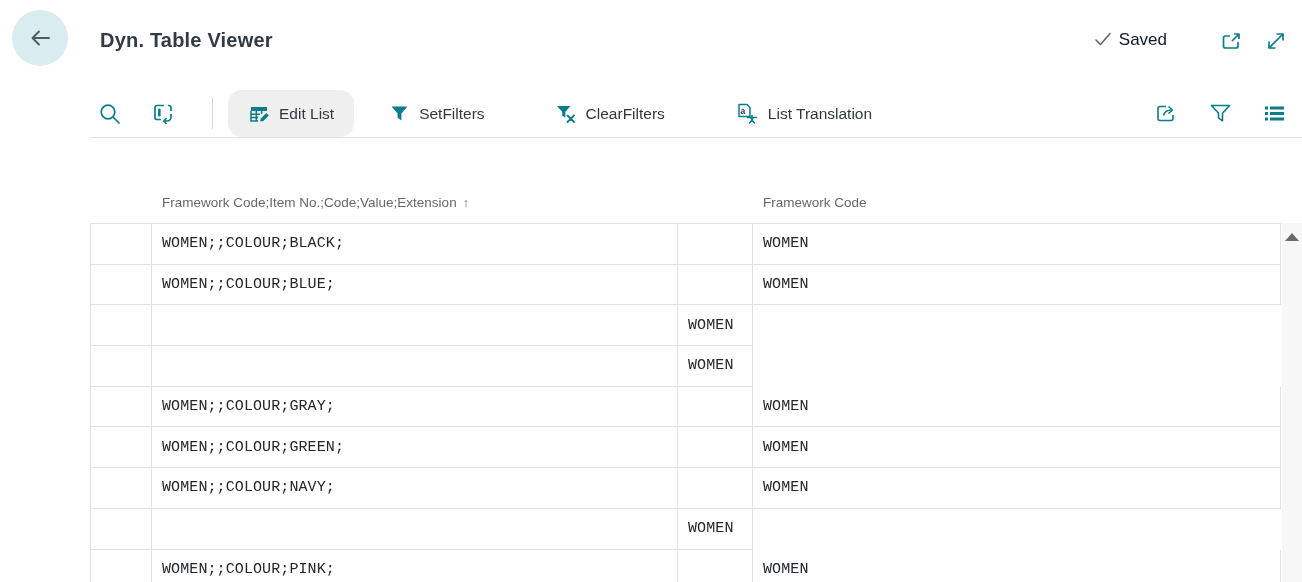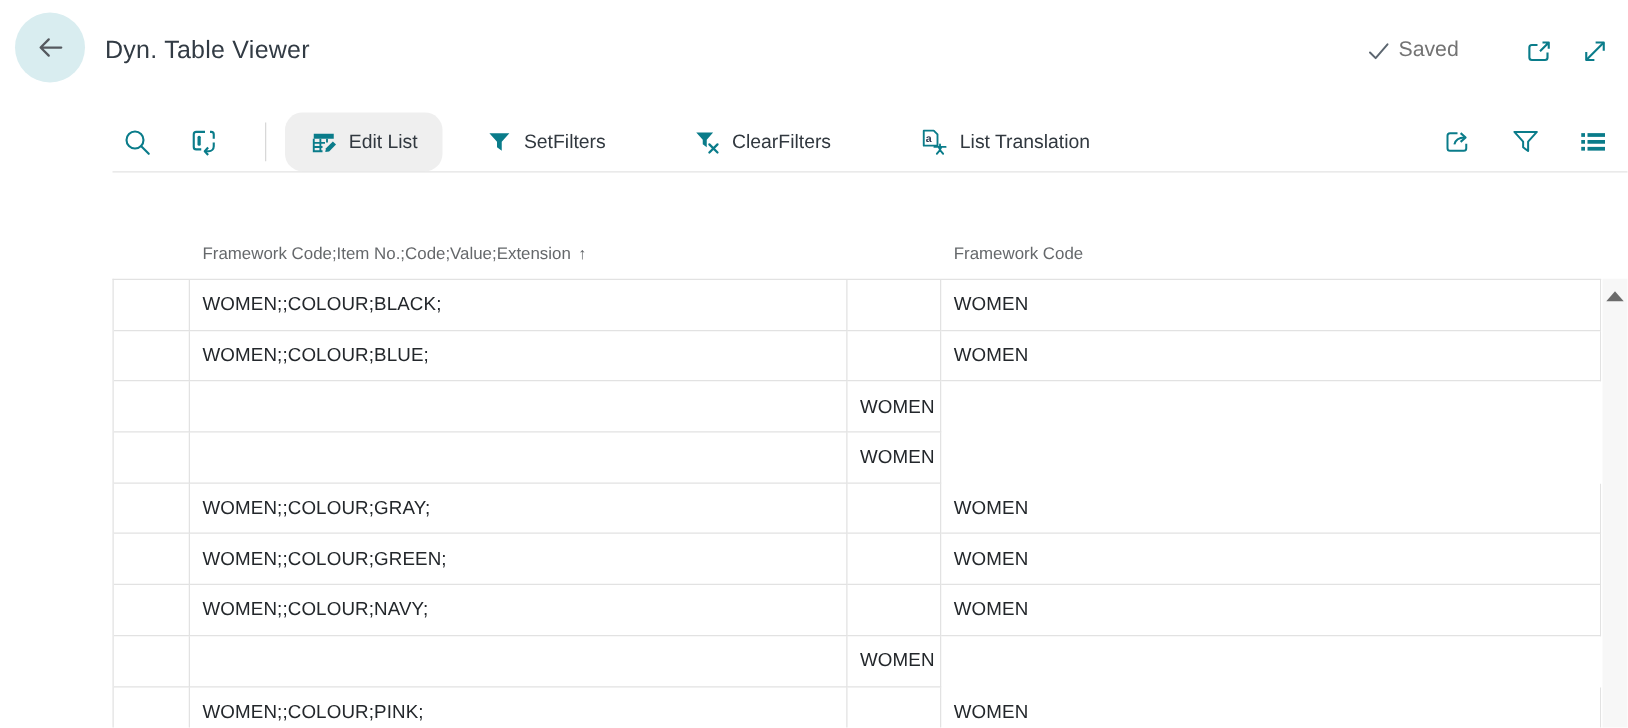--- a/index.html
+++ b/index.html
@@ -14,28 +14,28 @@
   svg { display:block; }
 
   
   .back-btn {
     position:absolute; left:12px; top:10px;
     width:56px; height:56px; border-radius:50%;
     background:#d9edf0; border:none; cursor:pointer;
     display:flex; align-items:center; justify-content:center;
   }
   .page-title {
-    position:absolute; left:84px; top:29px;
-    font-size:20px; color:#323b44; font-weight:400;
+    position:absolute; left:100px; top:29px;
+    font-size:20px; color:#323b44; font-weight:700;
     letter-spacing:0.2px;
   }
   .saved-indicator {
     position:absolute; right:135px; top:30px;
-    display:flex; align-items:flex-end; gap:7px;
-    font-size:17px; color:#737373;
+    display:flex; align-items:flex-start; gap:7px;
+    font-size:17px; color:#0f172a;
   }
   .win-icon-btn {
     position:absolute; top:28px; width:26px; height:26px;
     background:none; border:none; cursor:pointer;
     display:flex; align-items:center; justify-content:center;
   }
   .win-icon-btn.newwin { left:1218px; }
   .win-icon-btn.expand { left:1263px; }
 
   
@@ -88,20 +88,21 @@
   .grid-header .sort-arrow { margin-left:6px; font-size:13px; color:#65686b; }
 
   .table-body {
     position:absolute; left:90px; top:223px; width:1191px; height:359px;
     border-top:1px solid #e2e2e2; border-left:1px solid #e2e2e2;
     overflow:hidden;
   }
   .trow {
     display:grid; grid-template-columns:61px 526px 75px 528px;
     height:40.7px;
+    font-family:Liberation Mono, monospace;
   }
   .trow .cell {
     border-right:1px solid #e2e2e2; border-bottom:1px solid #e2e2e2;
     display:flex; align-items:center;
     font-size:15px; color:#23272b;
     white-space:nowrap; overflow:hidden;
   }
   .trow .cell.data { padding-left:10px; letter-spacing:0.1px; }
 
   

